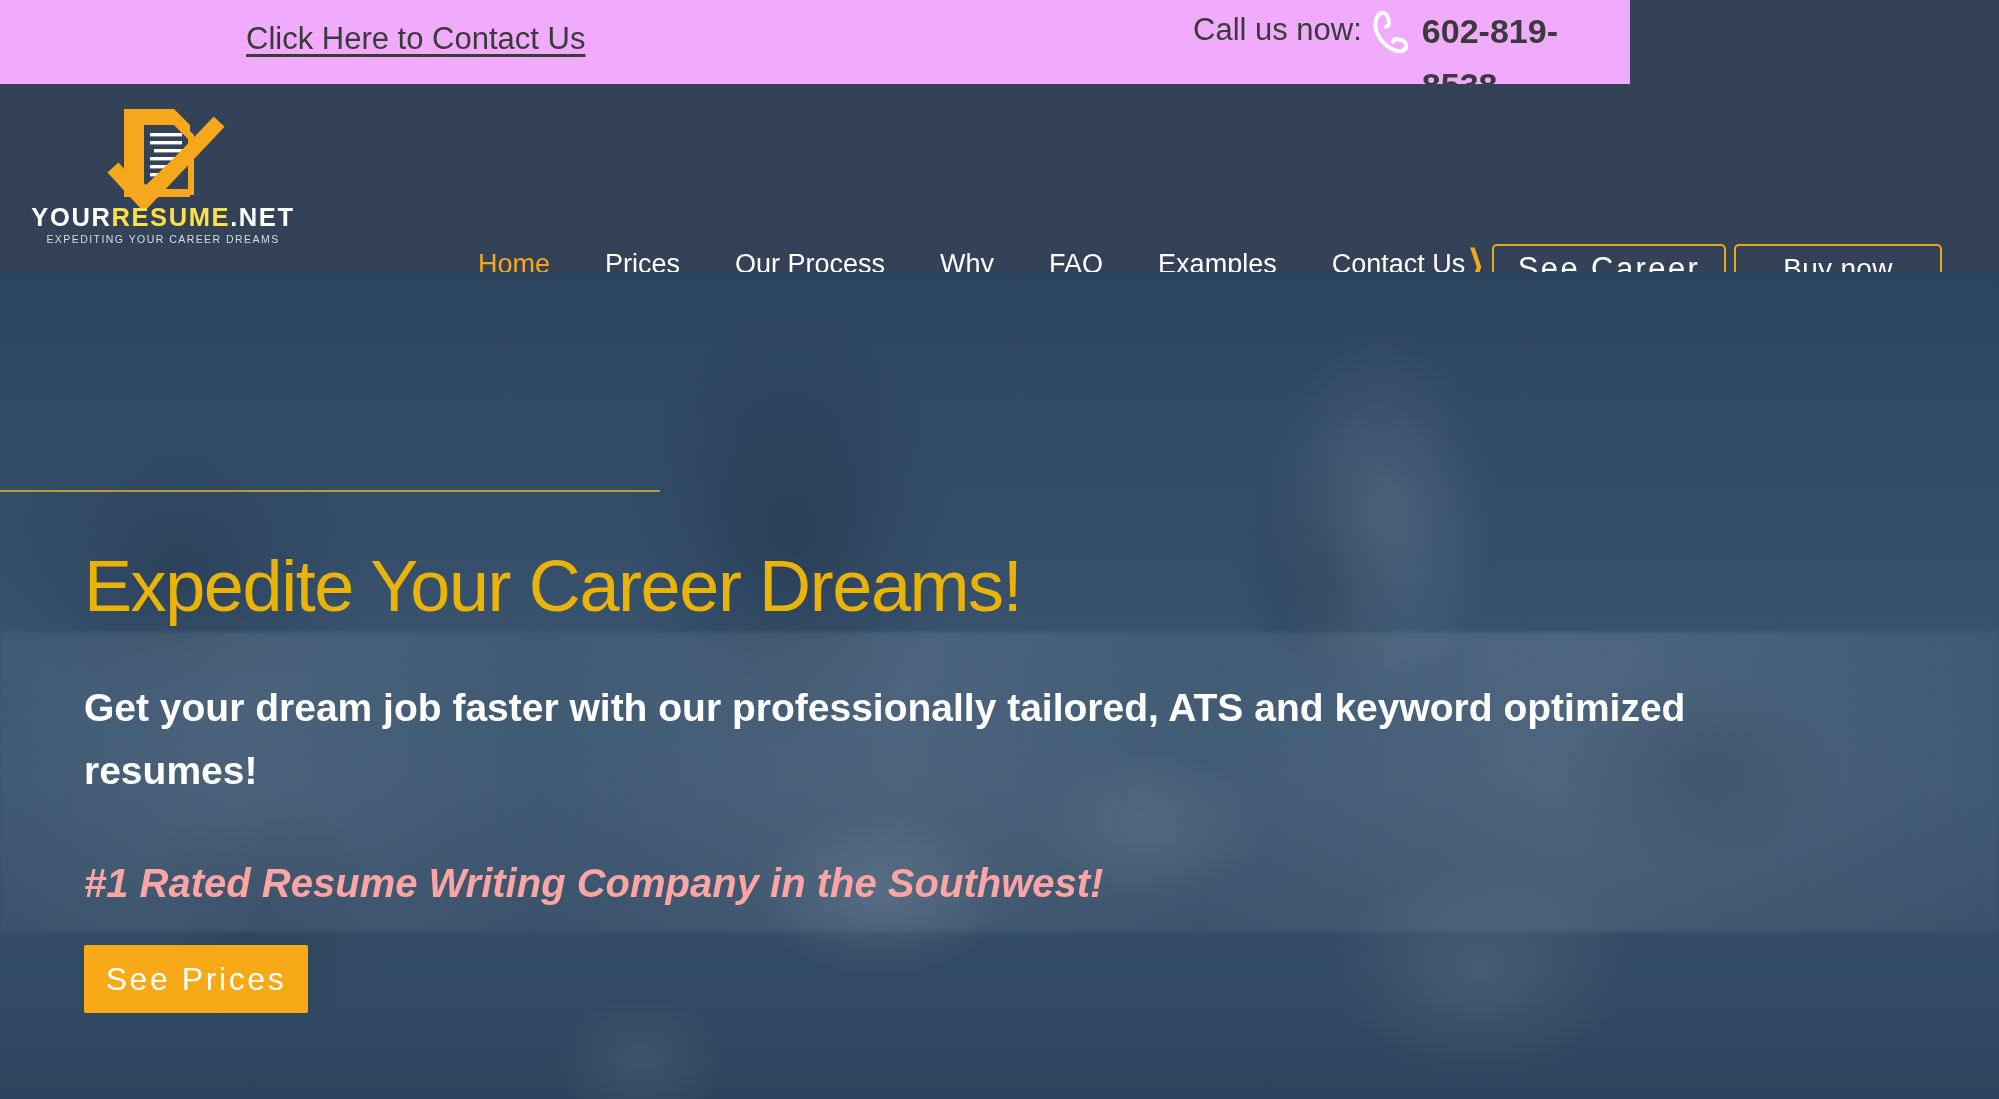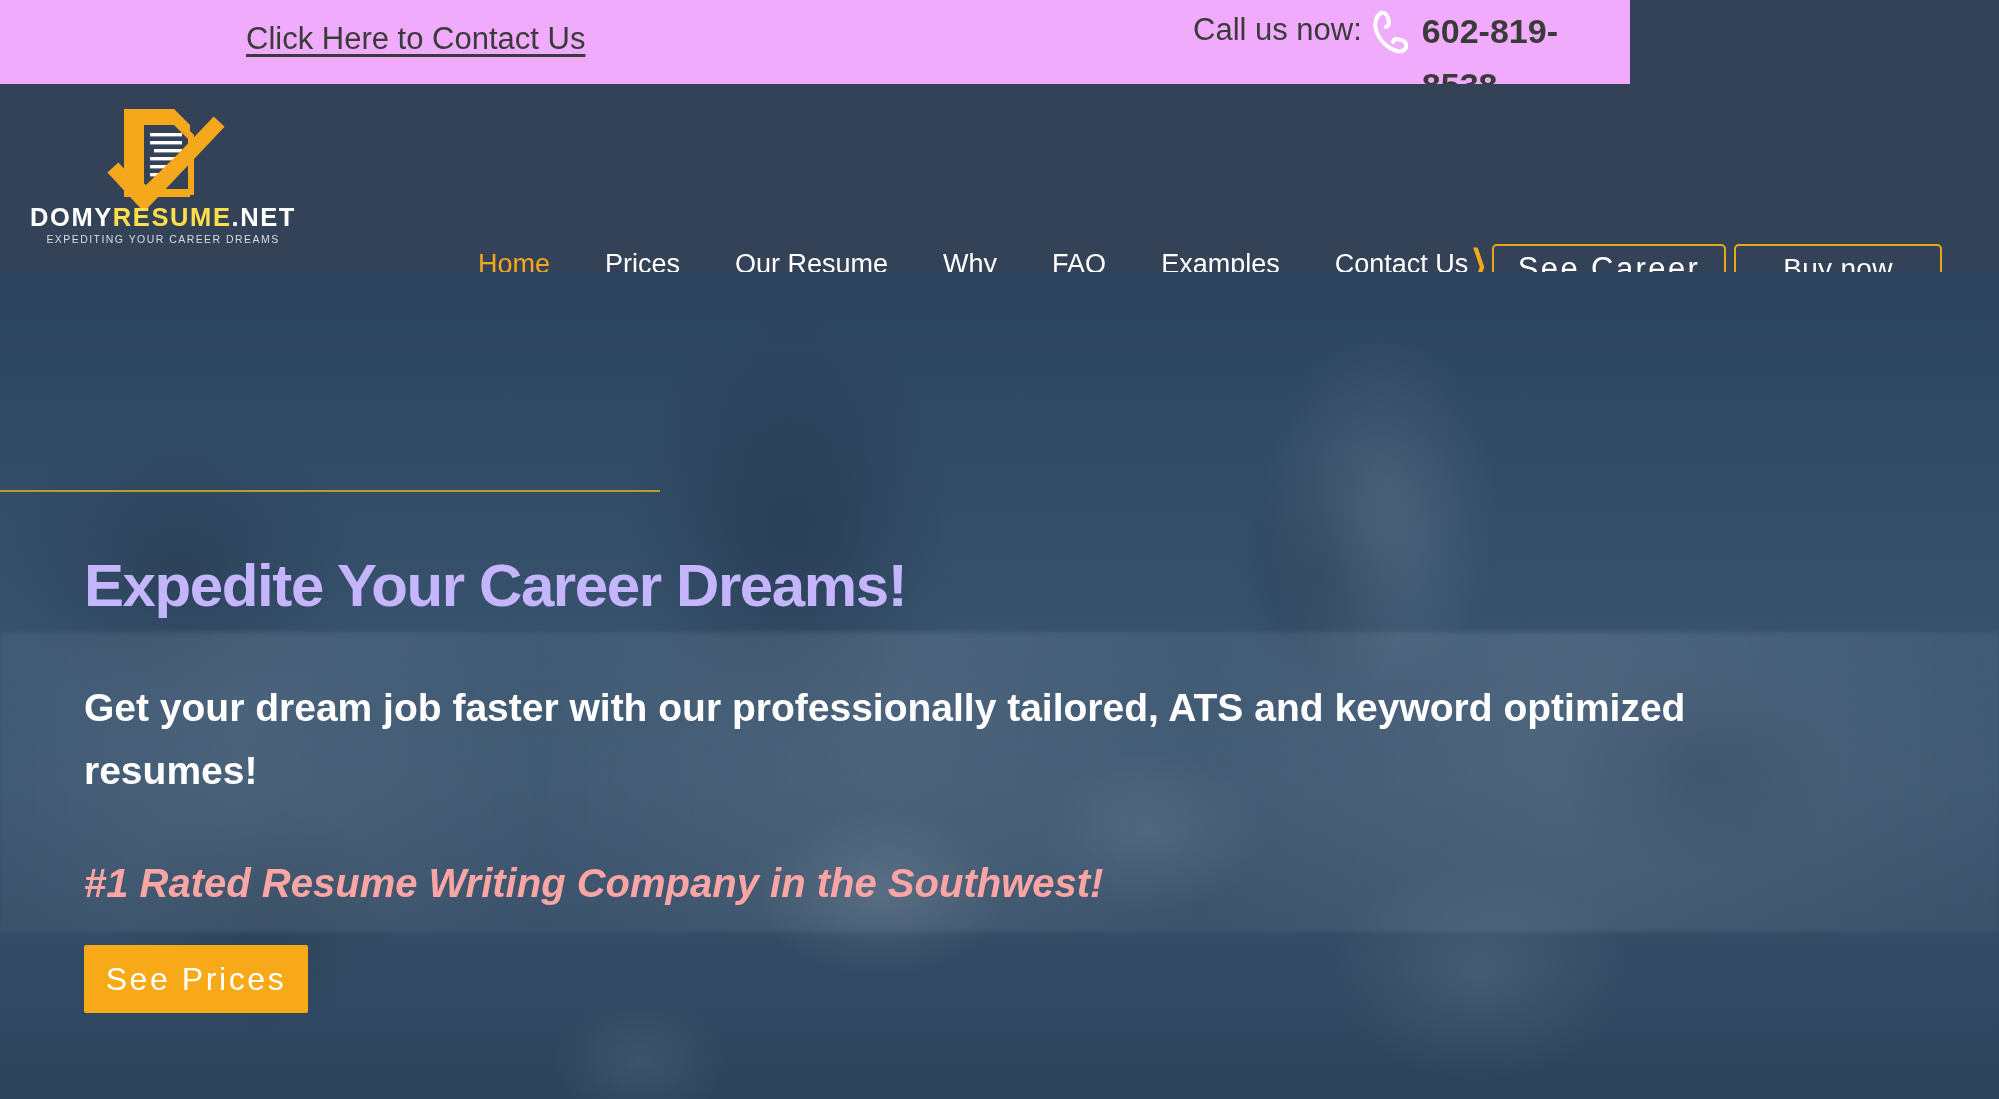--- a/index.html
+++ b/index.html
@@ -244,23 +244,23 @@
     opacity: 0.92;
   }
 
   .hero-content {
     position: absolute;
     left: 84px;
     top: 262px;
     width: 1800px;
   }
   .hero-title {
-    font-size: 60px;
-    font-weight: bold;
-    color: #c4b5fd;
+    font-size: 72px;
+    font-weight: normal;
+    color: #eab308;
     line-height: 104px;
     letter-spacing: -1.4px;
     white-space: nowrap;
   }
   .hero-subtitle {
     margin-top: 38px;
     font-size: 39px;
     font-weight: bold;
     color: #ffffff;
     line-height: 63px;
@@ -329,29 +329,29 @@
         <rect x="126" y="58" width="28" height="3.4" fill="#ffffff"></rect>
         <rect x="122" y="66" width="32" height="3.4" fill="#ffffff"></rect>
         <rect x="122" y="74" width="32" height="3.4" fill="#ffffff"></rect>
         <rect x="122" y="82" width="14" height="3.4" fill="#ffffff"></rect>
 
         <path d="M92 84 L118 112 L188 38 L176 38 L118 94 L103 82 Z" fill="#F5A81C"></path>
         <path d="M90 82 L116 110 L186 36" stroke="#F5A81C" stroke-width="15" stroke-linecap="square" stroke-linejoin="miter" fill="none"></path>
       </svg>
     </div>
     <div class="logo-wordmark">
-      <span class="lw-white">DOMY</span><span class="lw-yellow">RESUME</span><span class="lw-white">.NET</span>
+      <span class="lw-white">YOUR</span><span class="lw-yellow">RESUME</span><span class="lw-white">.NET</span>
     </div>
     <div class="logo-tagline">EXPEDITING YOUR CAREER DREAMS</div>
   </div>
 
   <nav class="nav-links">
     <span class="nav-link active">Home</span>
     <span class="nav-link">Prices</span>
-    <span class="nav-link">Our Resume</span>
+    <span class="nav-link">Our Process</span>
     <span class="nav-link">Why</span>
     <span class="nav-link">FAQ</span>
     <span class="nav-link">Examples</span>
     <span class="nav-link contact-us">
       <span>Contact Us</span>
       <span class="chevron-right">❯</span>
     </span>
   </nav>
 
   <div class="nav-buttons">

